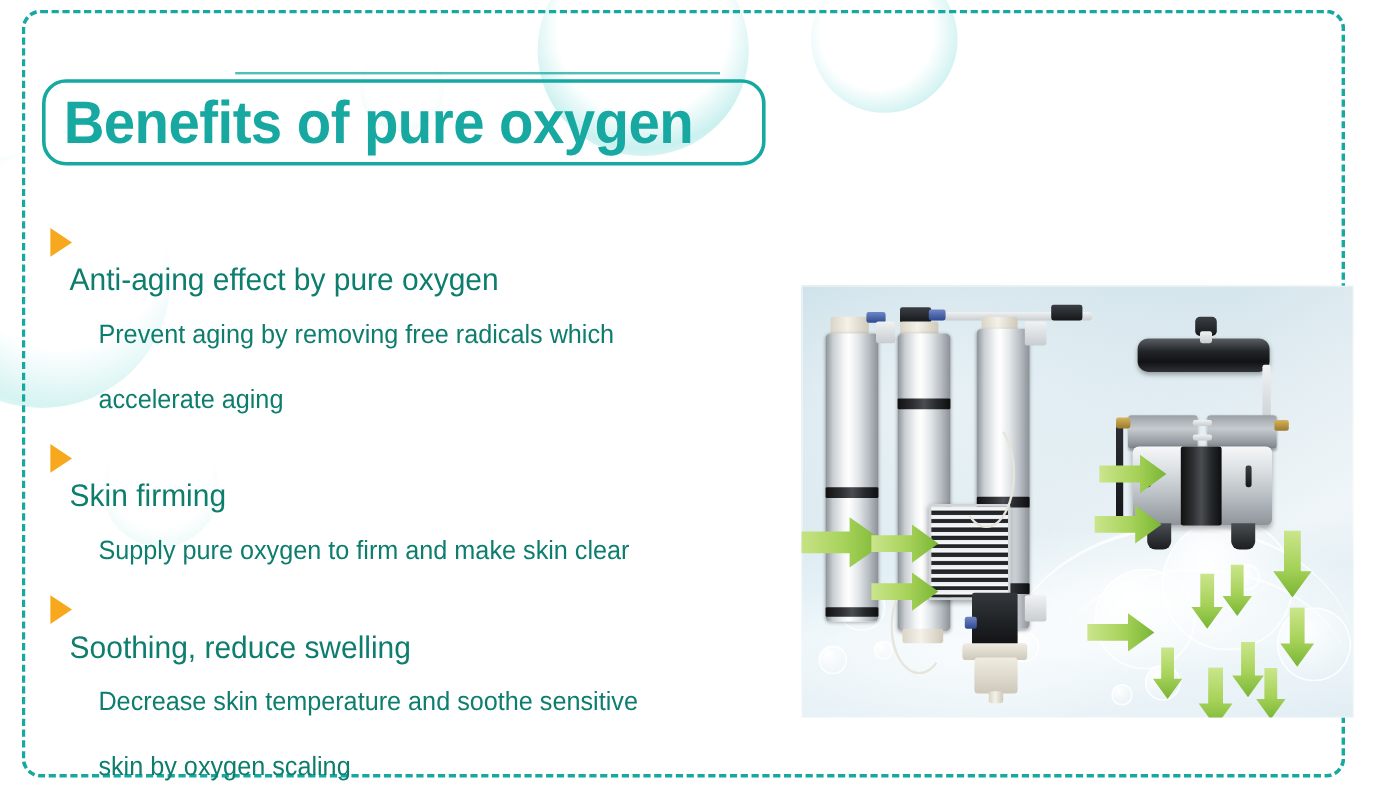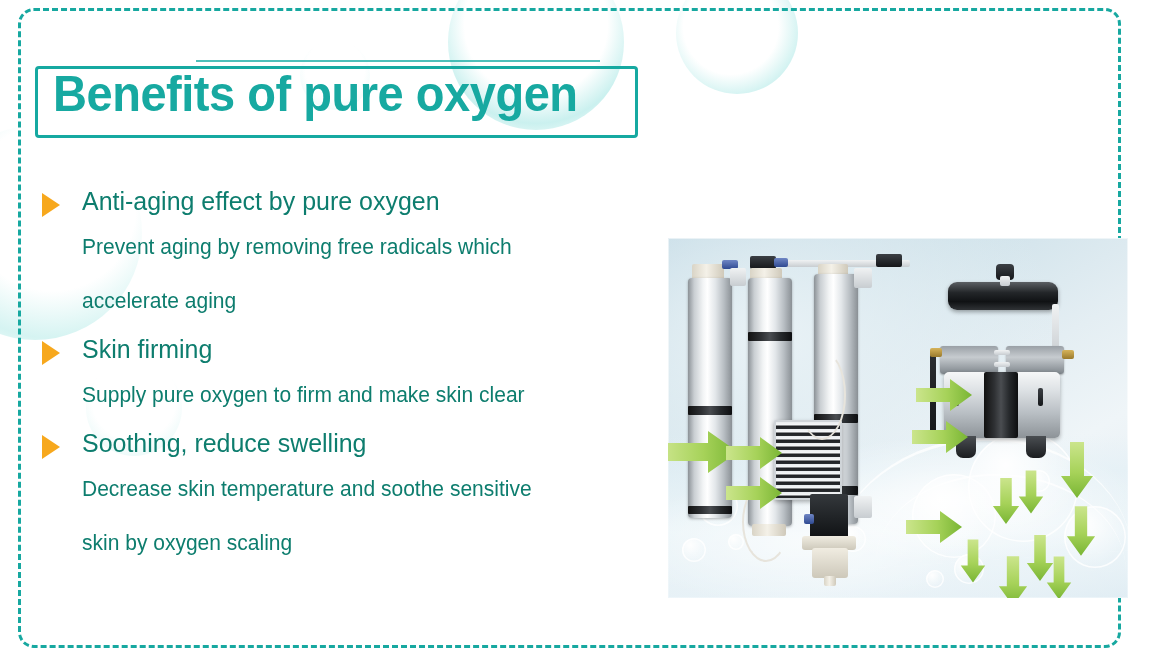--- a/index.html
+++ b/index.html
@@ -31,42 +31,42 @@
   
   .frame{
     position:absolute;left:18px;top:8px;width:1103px;height:640px;
     border:3px dashed #17a8a0;border-radius:16px;
     box-sizing:border-box;z-index:2;
   }
 
   
   .title-box{
     position:absolute;left:35px;top:66px;width:603px;height:72px;
-    border:3px solid #16a9a1;border-radius:4px;
+    border:3px solid #16a9a1;border-radius:20px;
     box-sizing:border-box;z-index:4;
-    display:flex;justify-content:flex-start;
+    display:flex;align-items:center;justify-content:flex-start;
     background:transparent;
   }
   .title-text{
     font-family:"Liberation Sans Narrow","Liberation Sans", sans-serif;
     font-weight:bold;
     font-size:50px;
     line-height:1;
     letter-spacing:-0.5px;
     color:#17a9a1;
     padding-left:16px;
     transform:scaleX(.94);
     transform-origin:left center;
     white-space:nowrap;
   }
 
   
   .content{position:absolute;left:36px;top:182px;width:620px;z-index:4;}
   .group{margin-bottom:0;}
-  .head-row{display:flex;align-items:center;}
+  .head-row{display:flex;align-items:flex-start;flex-direction:column;}
   .tri{
     flex:0 0 auto;
     width:0;height:0;
     border-left:18px solid #f7a81d;
     border-top:12px solid transparent;
     border-bottom:12px solid transparent;
     margin-top:8px;margin-left:6px;
   }
   .head-text{
     font-family:"Liberation Sans","DejaVu Sans",sans-serif;

